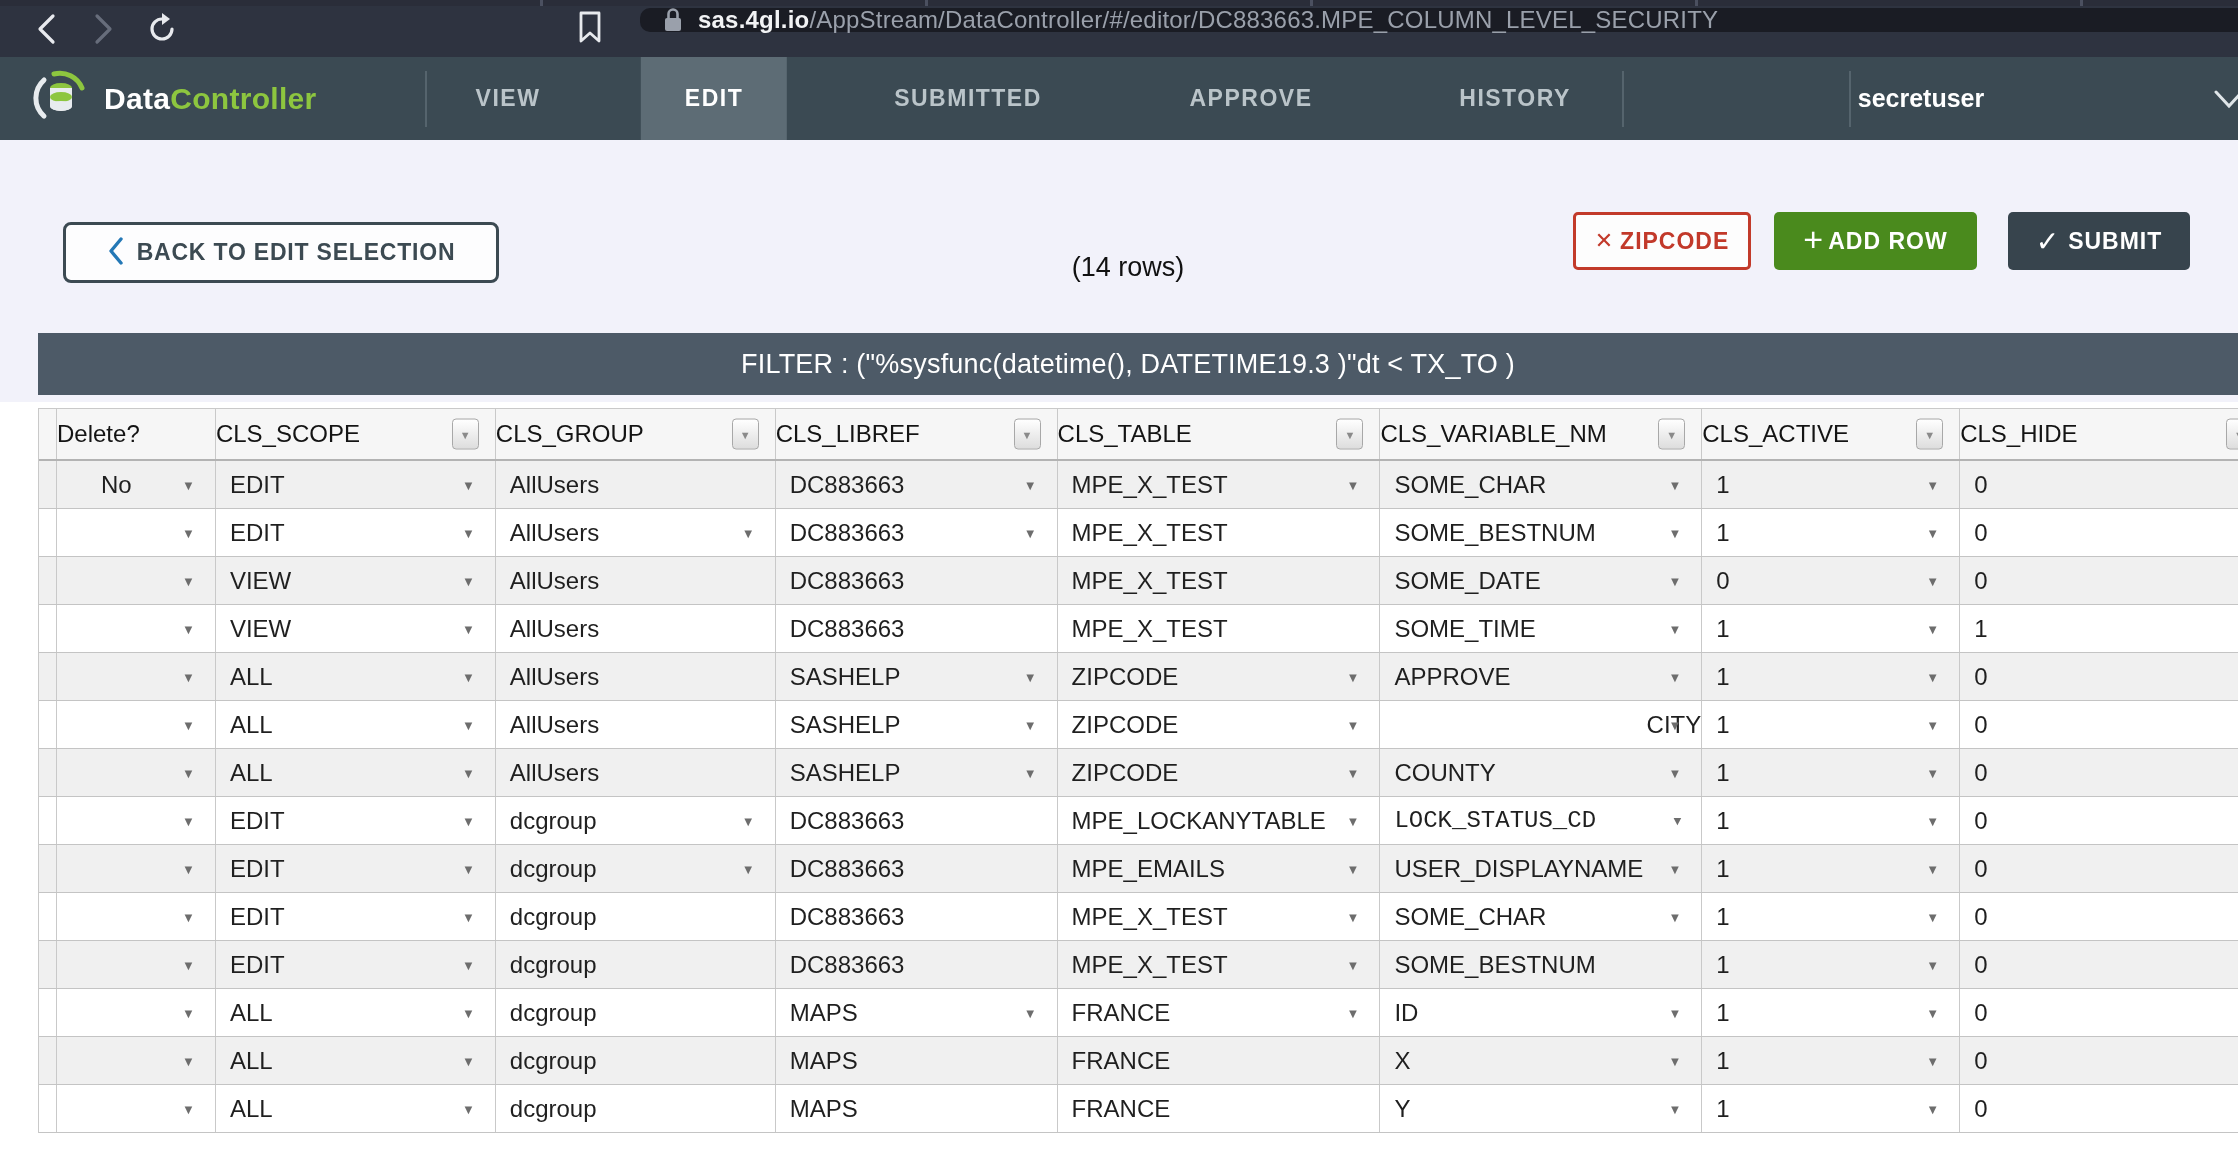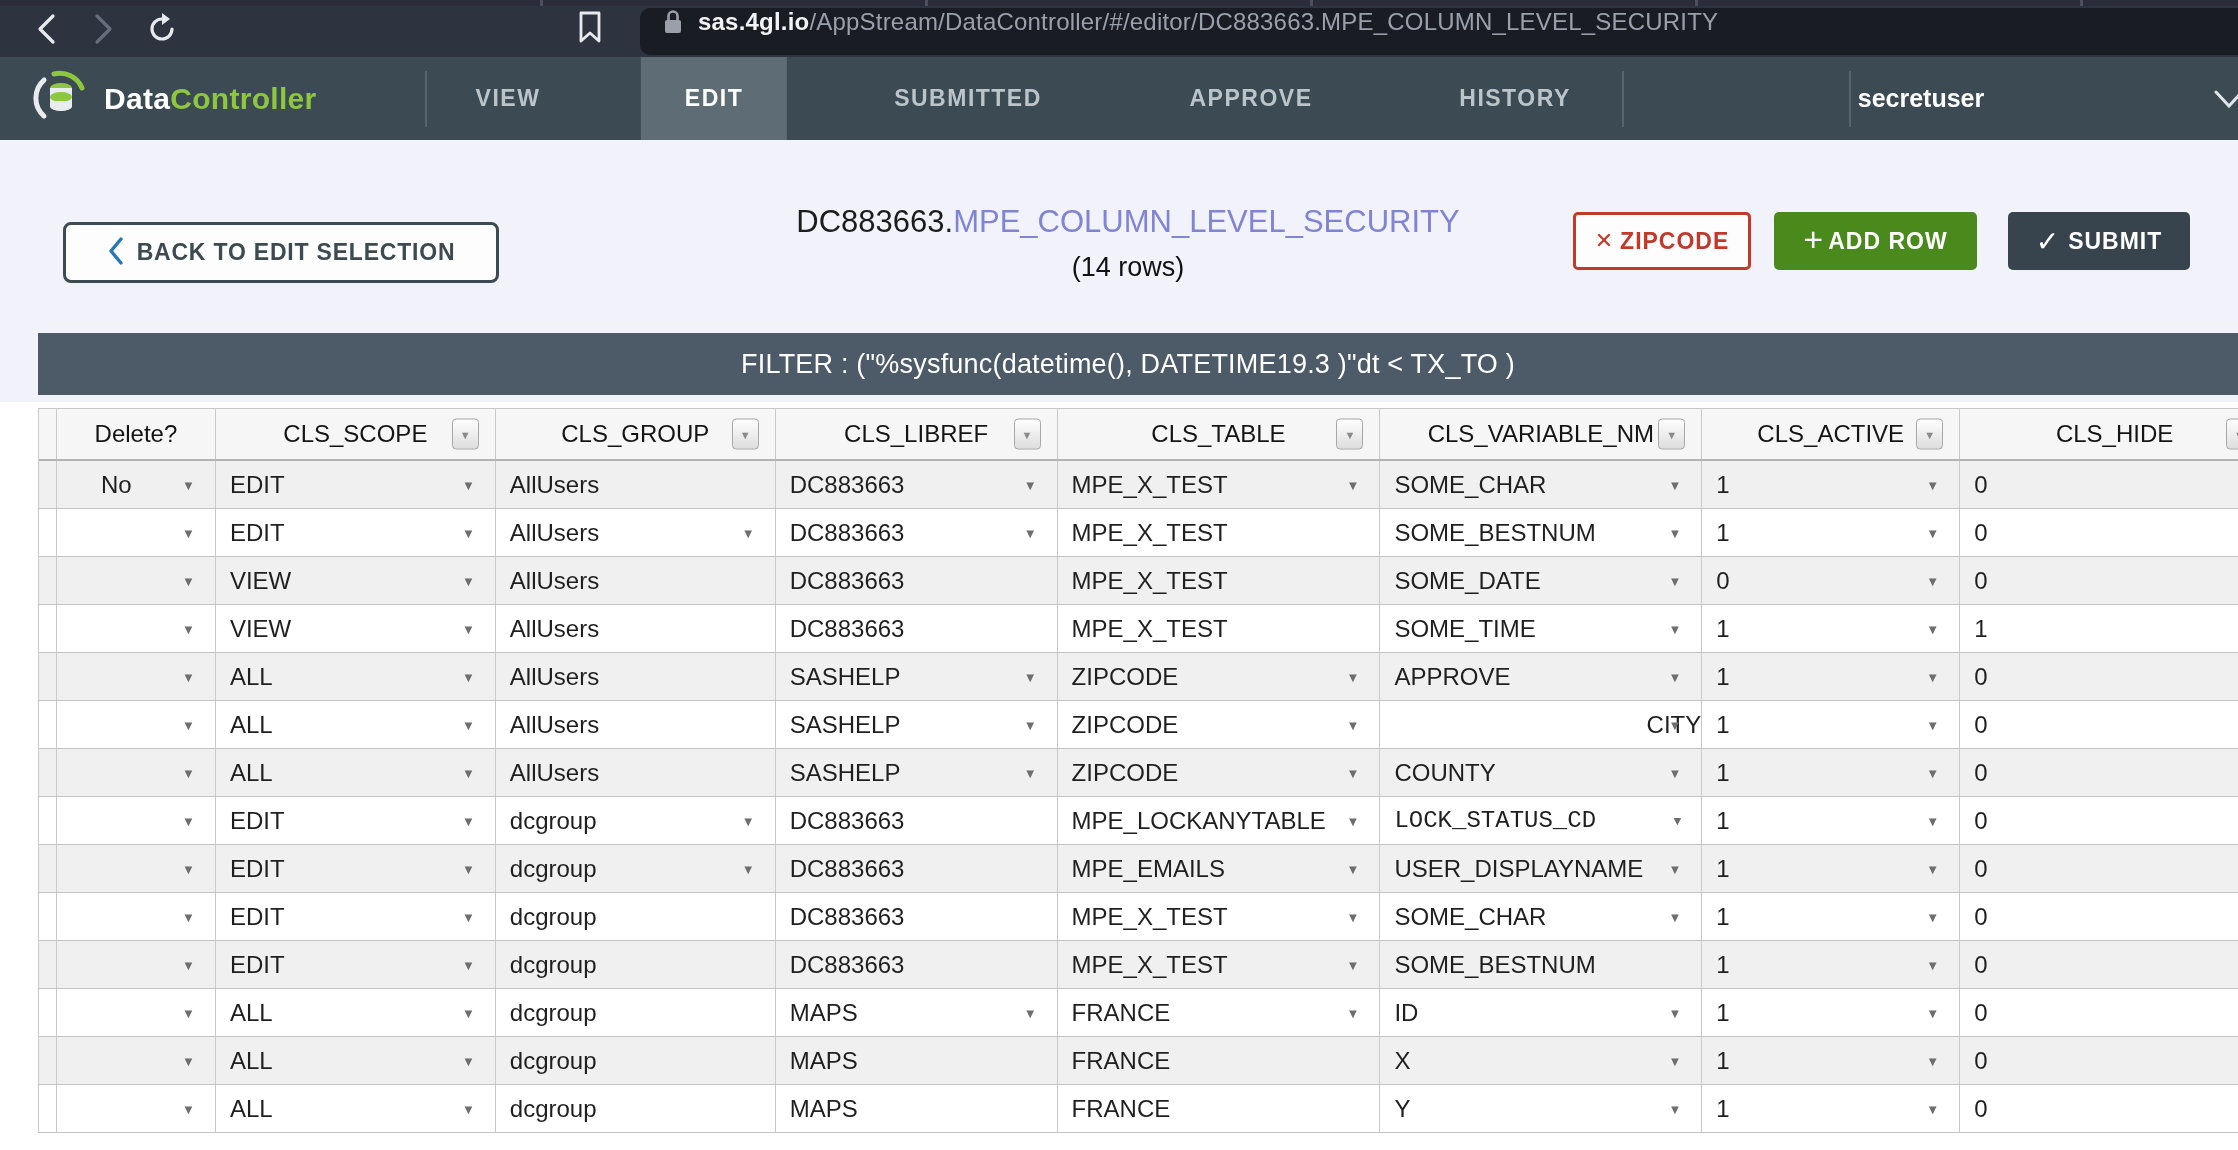--- a/index.html
+++ b/index.html
@@ -5,22 +5,22 @@
   * { margin:0; padding:0; box-sizing:border-box; }
   html,body { width:2238px; height:1150px; overflow:hidden; background:#fff;
     font-family:"Liberation Sans", sans-serif; }
   #stage { position:relative; width:2238px; height:1150px; overflow:hidden; }
 
   
   #browser { position:absolute; left:0; top:0; width:2238px; height:57px; background:#2e3340; }
   .tabstrip { position:absolute; left:0; top:0; width:2238px; height:6px; background:#2a2d39; }
   .tabstrip .tabdiv { position:absolute; top:0; width:3px; height:6px; background:#4b5060; }
   .toolbar-icon { position:absolute; top:12px; }
-  .urlpill { position:absolute; left:640px; top:8px; width:1598px; height:47px;
-    background:#1a1c24; border-radius:10px 0 0 10px; display:flex; align-items:flex-start; }
+  .urlpill { position:absolute; left:640px; top:8px; width:1598px; height:24px;
+    background:#1a1c24; border-radius:10px 0 0 10px; display:flex; align-items:center; }
   .url-text { font-size:24px; color:#9aa0ab; white-space:nowrap; letter-spacing:0.2px; }
   .url-host { color:#f2f3f5; font-weight:700; }
 
   
   #navbar { position:absolute; left:0; top:57px; width:2238px; height:83px; background:#3b4a53; }
   .brand { position:absolute; left:30px; top:0; height:83px; display:flex; align-items:center; }
   .brand-text { font-size:30px; font-weight:700; color:#ffffff; margin-left:12px; letter-spacing:0.3px; }
   .brand-green { color:#8dc63f; }
   .nav-divider { position:absolute; top:14px; width:2px; height:56px; background:#55646d; }
   .navtab { position:absolute; top:0; height:83px; line-height:83px; transform:translateX(-50%);
@@ -59,21 +59,21 @@
   .filterbar { position:absolute; left:38px; top:193px; width:2200px; height:62px; background:#4d5a67;
     display:flex; align-items:center; }
   .filterbar .ftext { position:absolute; left:1090px; transform:translateX(-50%); color:#fff;
     font-size:27px; white-space:nowrap; letter-spacing:0.2px; }
 
   
   .grid-wrap { position:absolute; left:38px; top:268px; width:2200px; height:726px; overflow:hidden; }
   .grid { width:2232px; border-top:1px solid #c9c9c9; border-left:1px solid #c9c9c9; }
   .thead { display:flex; height:52px; background:#f6f6f6; border-bottom:2px solid #b3b3b3; }
   .th { display:flex; align-items:center; border-right:1px solid #c9c9c9; height:100%; position:relative; }
-  .th-label { flex:1; text-align:center; font-size:24px; font-weight:500; color:#141414; white-space:nowrap; }
+  .th-label { flex:1; font-size:24px; font-weight:500; color:#141414; white-space:nowrap; }
   .filterbtn { position:absolute; right:16px; top:50%; transform:translateY(-50%); width:27px; height:31px;
     background:linear-gradient(#ffffff,#dddddd); border:1px solid #a8a8a8; border-radius:4px;
     font-size:11px; color:#8a8a8a; display:flex; align-items:center; justify-content:center; cursor:pointer; }
   .tr { display:flex; height:48px; border-bottom:1px solid #c4c4c4; background:#fff; }
   .tr.odd { background:#f0f0f0; }
   .td { position:relative; display:flex; align-items:center; border-right:1px solid #c9c9c9;
     height:100%; overflow:hidden; }
   .cellv { font-size:24px; color:#1f1f1f; padding-left:14px; white-space:nowrap; }
   .td.c-delete .cellv { padding-left:44px; }
   .cellarrow { position:absolute; right:20px; top:50%; transform:translateY(-50%);
@@ -166,21 +166,20 @@
 
     <div class="back-btn">
       <span>
         <svg width="18" height="30" viewBox="0 0 18 30">
             <polyline points="14,3 4,15 14,27" fill="none" stroke="#2478b6" stroke-width="3.4" stroke-linecap="round" stroke-linejoin="round"></polyline>
           </svg>
       </span>
       <span class="lbl">BACK TO EDIT SELECTION</span>
     </div>
 
-    <div class="page-title"><span>DC883663.</span><span class="tbl">MPE_COLUMN_LEVEL_SECURITY</span></div>
     <div class="row-count">(14 rows)</div>
 
     <div class="hdr-btn btn-cancel">
       <span class="ico">✕</span>
       <span>ZIPCODE</span>
     </div>
     <div class="hdr-btn btn-addrow">
       <span class="ico">+</span>
       <span>ADD ROW</span>
     </div>

